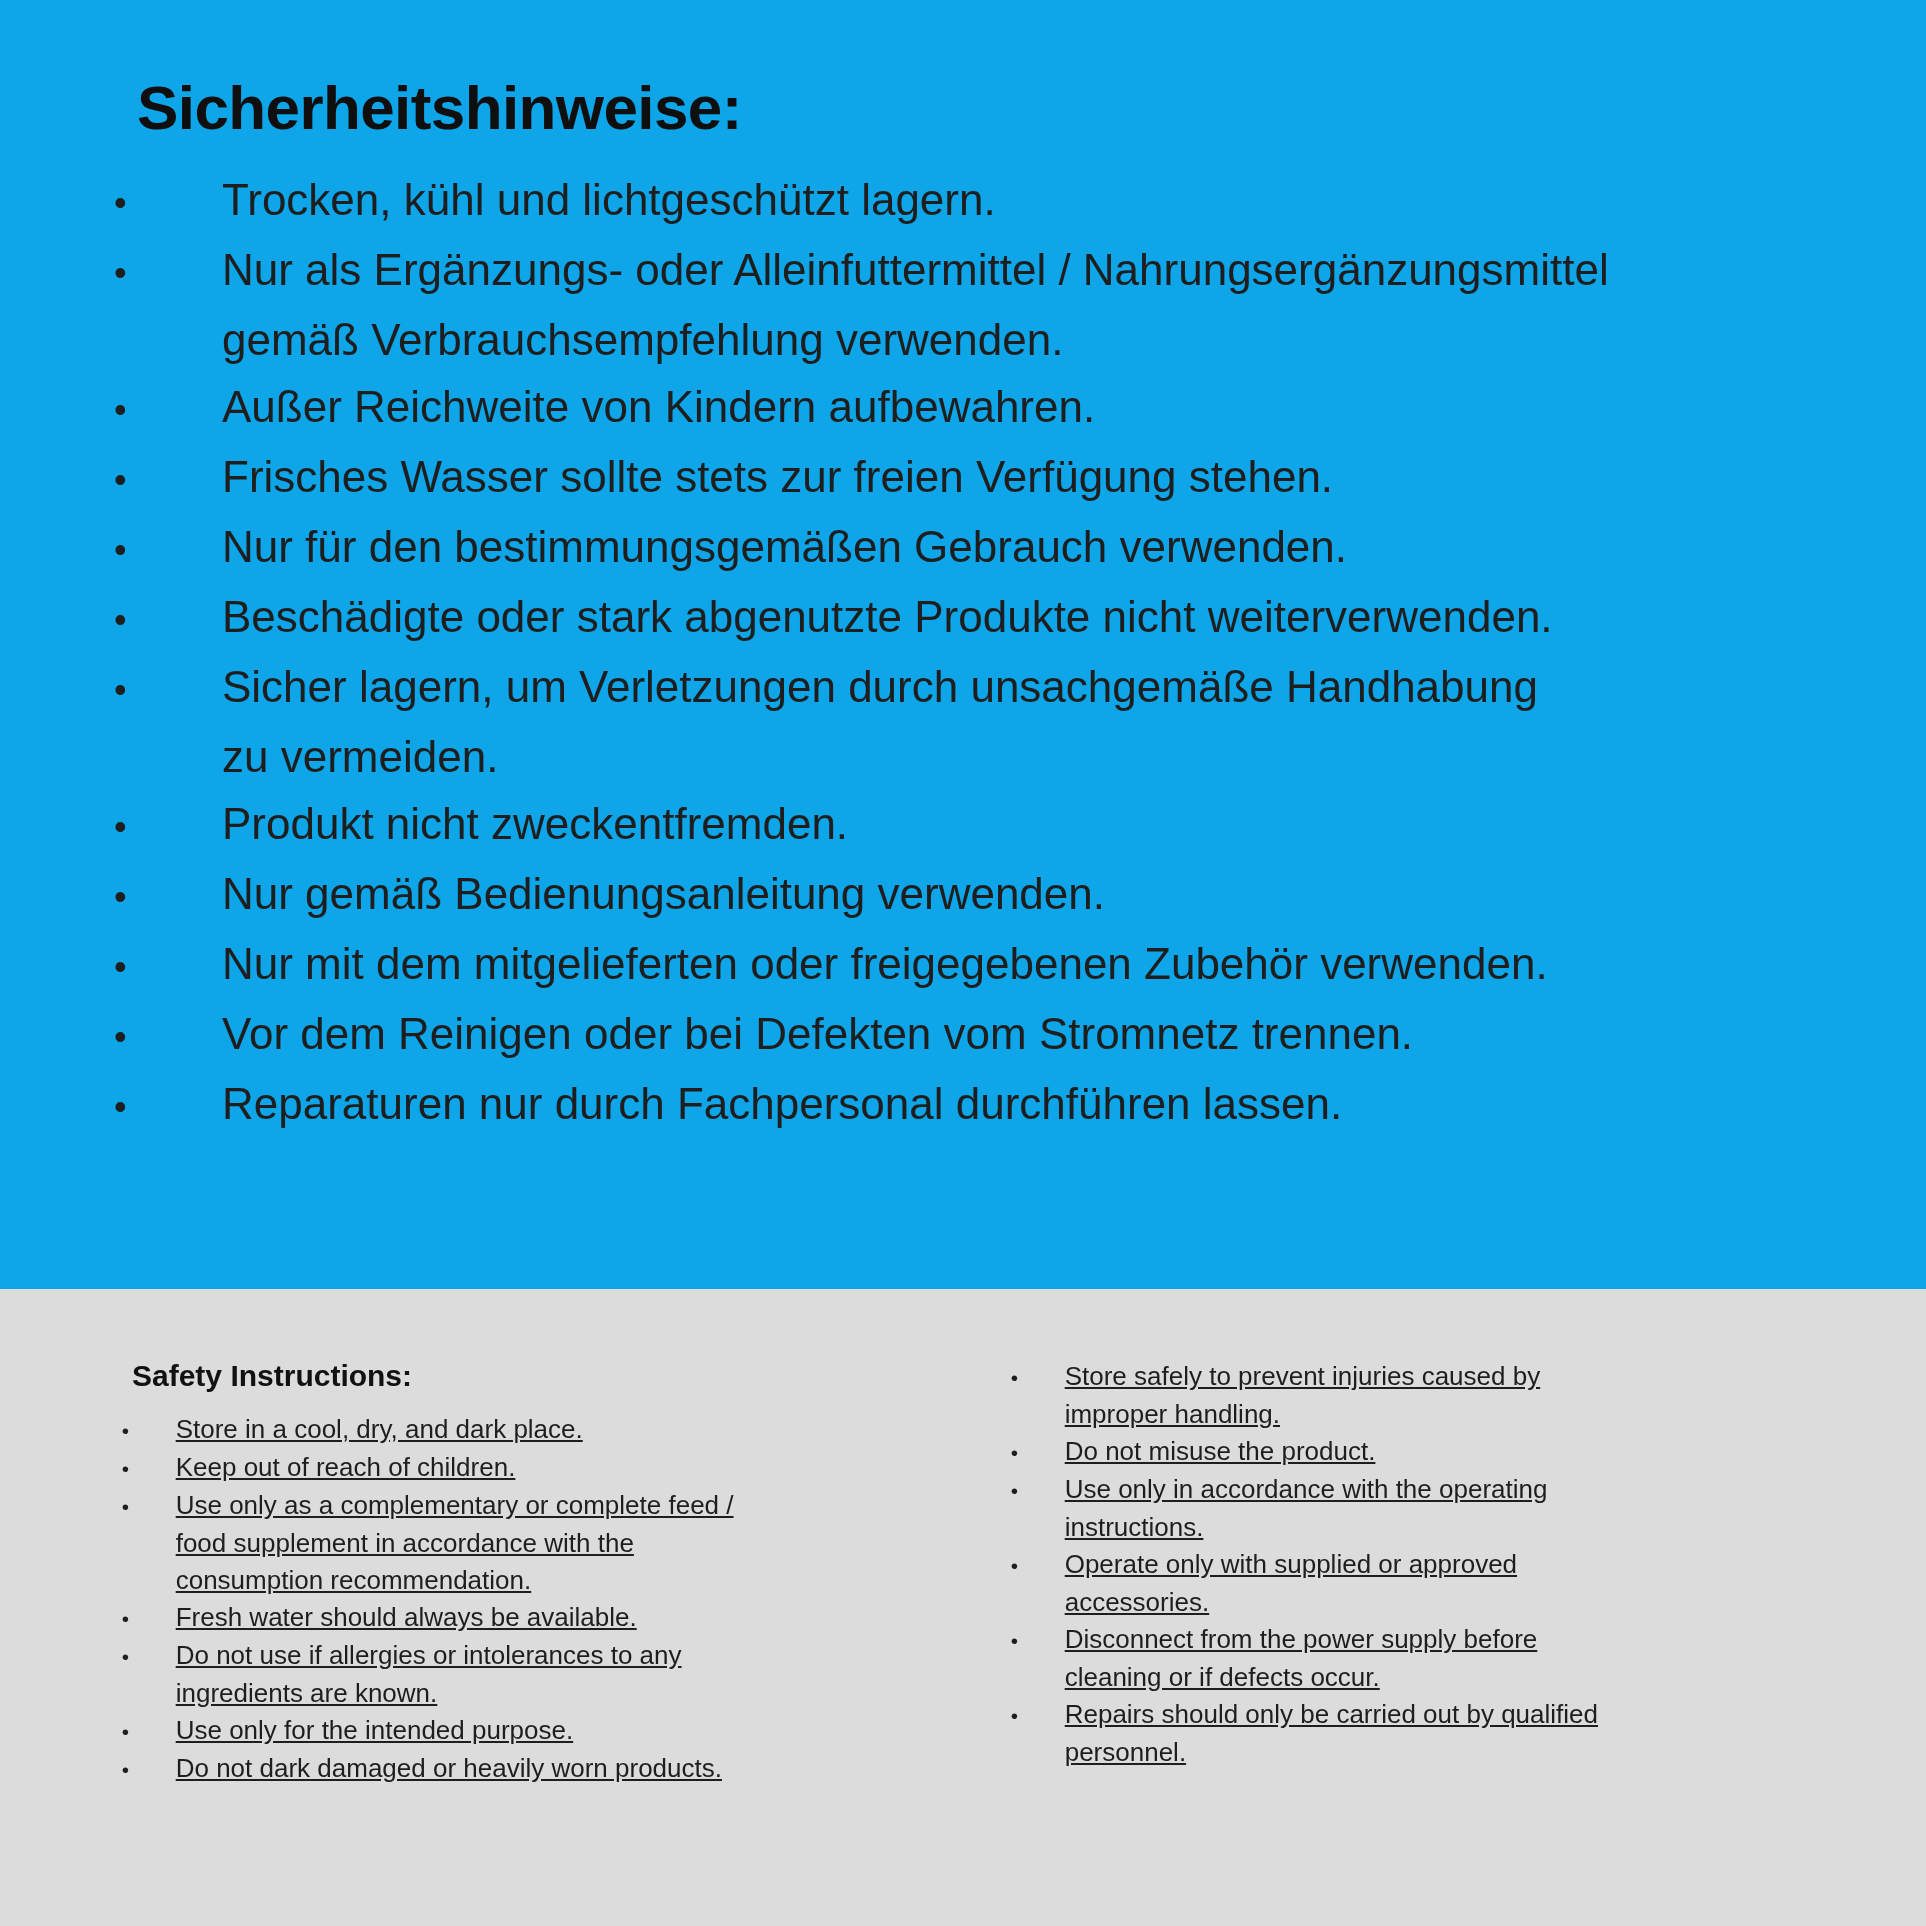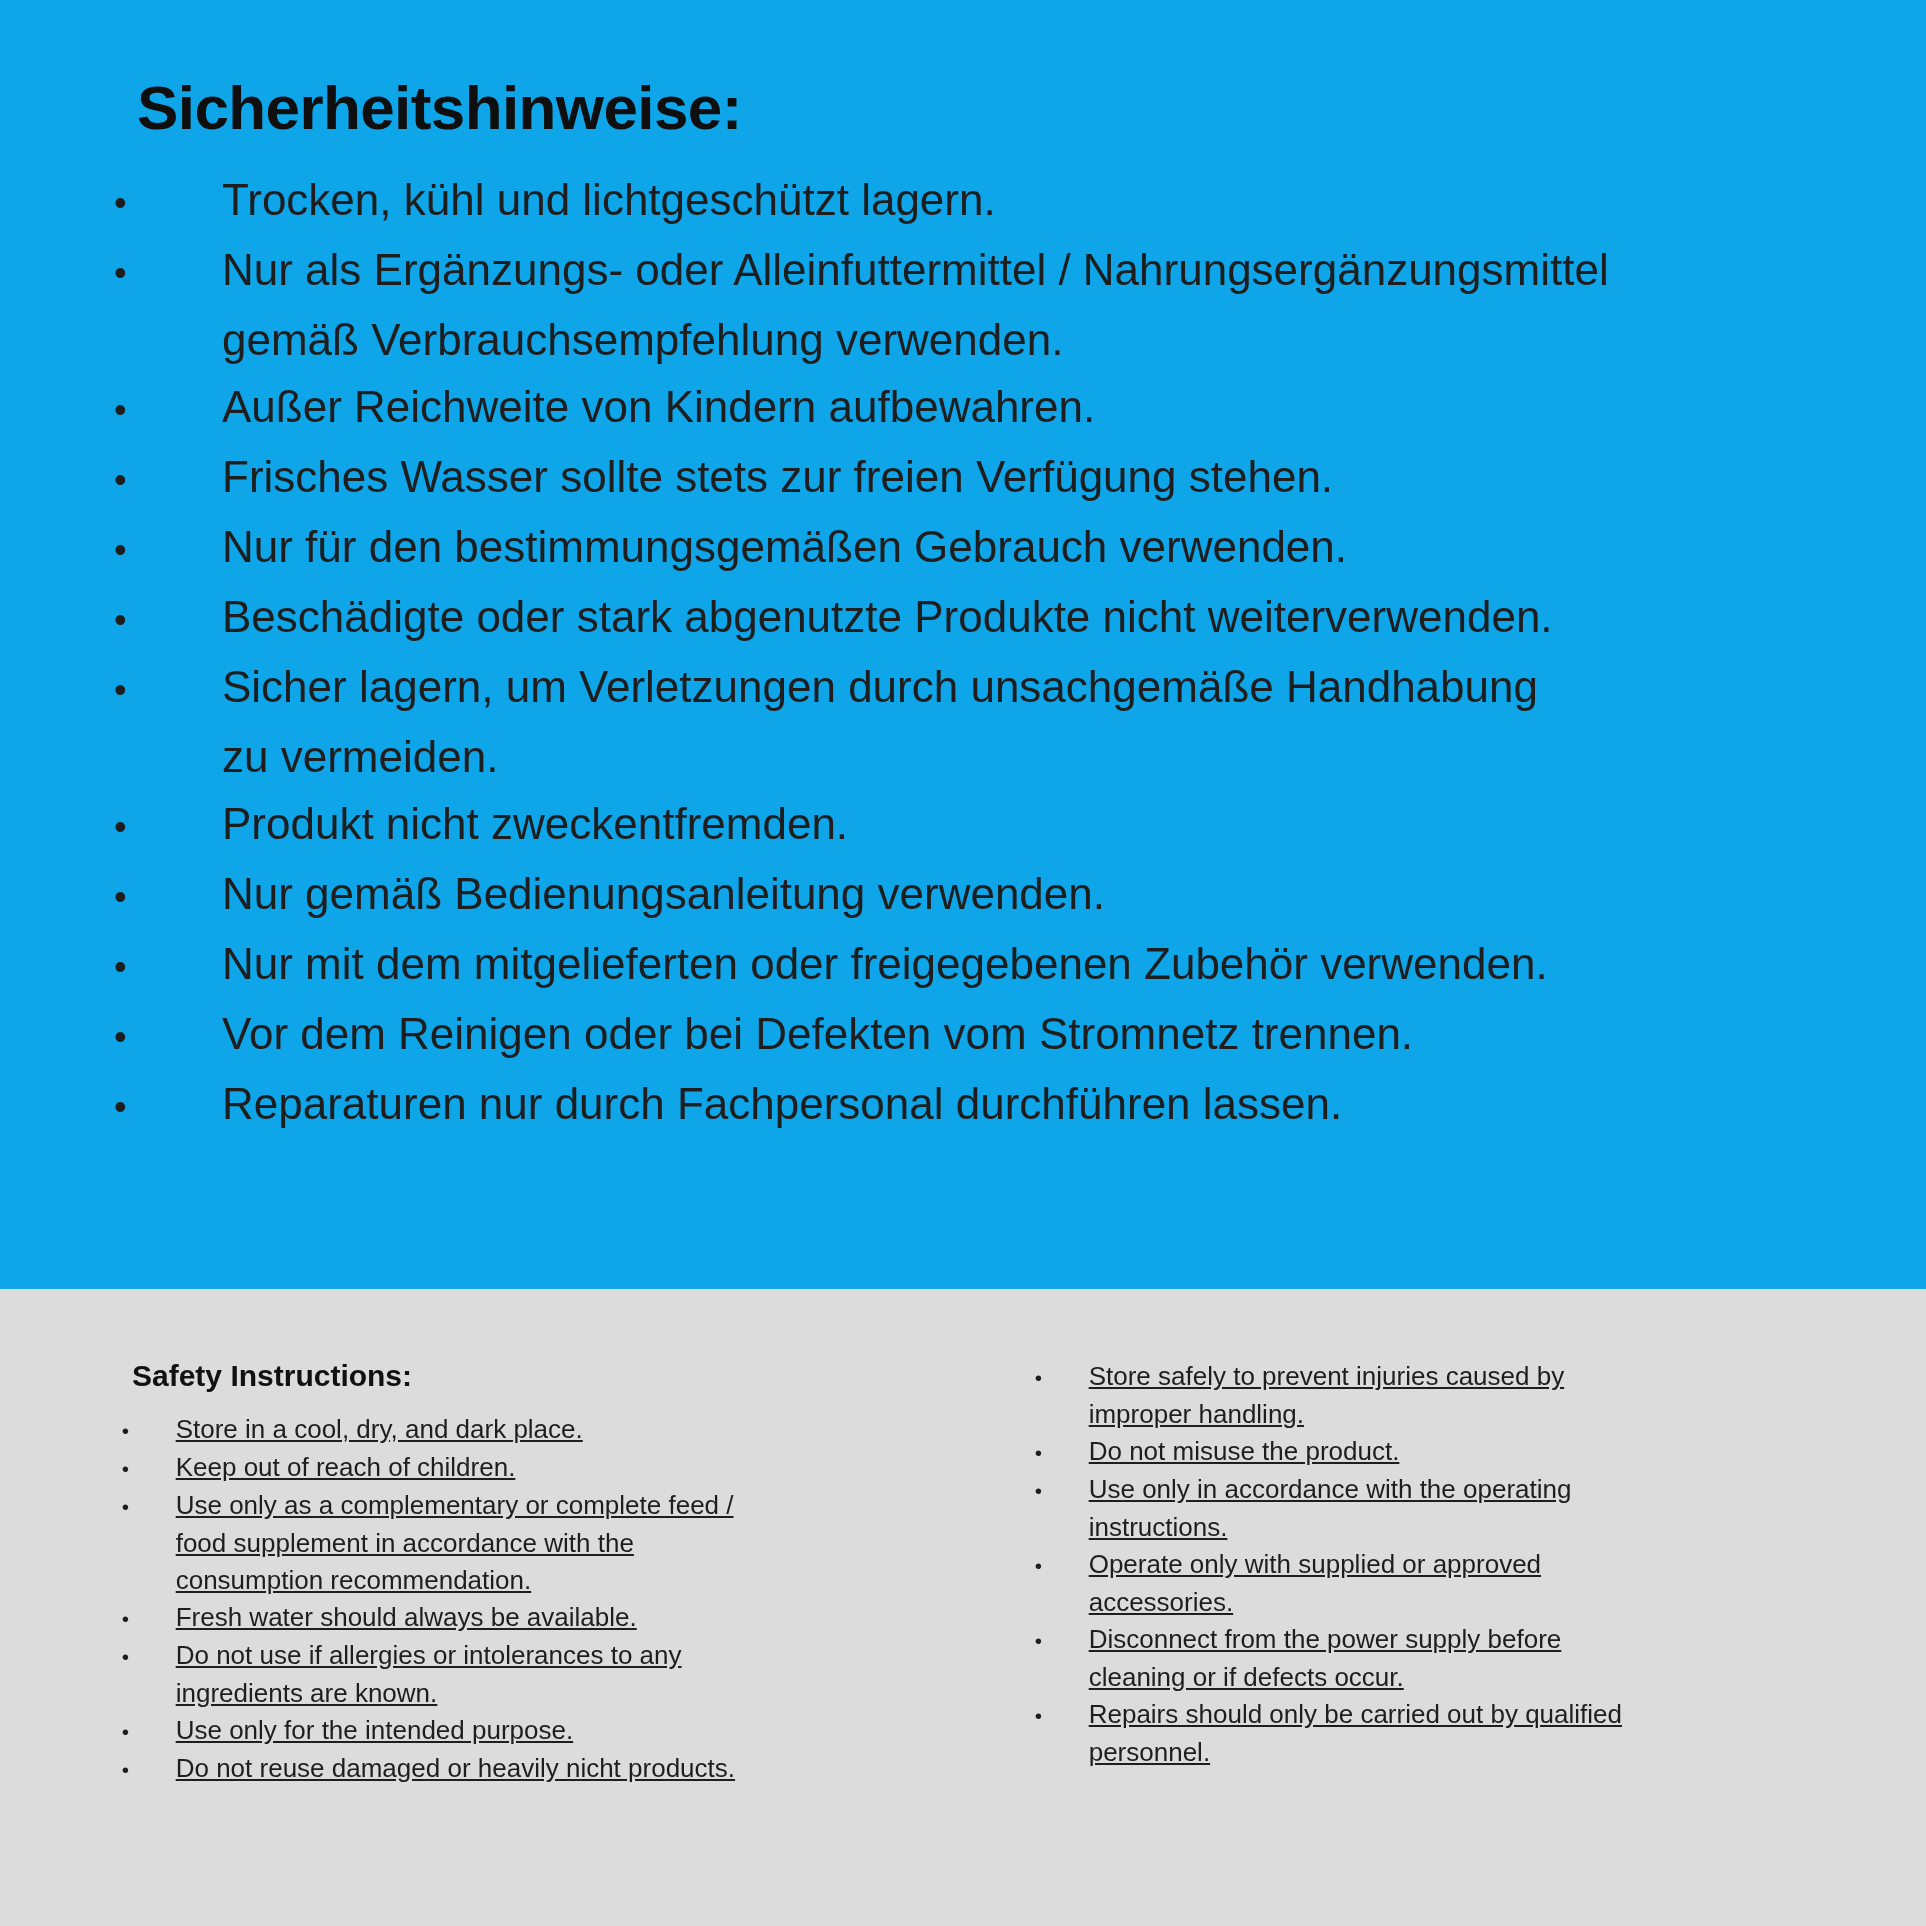--- a/index.html
+++ b/index.html
@@ -49,21 +49,20 @@
     display: inline-block;
     width: 54px;
     font-size: 0.82em;
   }
   .section-english {
     box-sizing: border-box;
     flex: 1;
     background: #dcdcdc;
     padding: 69px 58px 0 132px;
     display: flex;
-    gap: 24px;
   }
   .col-left {
     width: 828px;
     flex: 0 0 auto;
   }
   .col-right {
     width: 847px;
     flex: 0 0 auto;
     margin-left: 61px;
   }
@@ -124,21 +123,21 @@
     <ul class="list-en">
       <li>Store in a cool, dry, and dark place.</li>
       <li>Keep out of reach of children.</li>
       <li>Use only as a complementary or complete feed /
 food supplement in accordance with the
 consumption recommendation.</li>
       <li>Fresh water should always be available.</li>
       <li>Do not use if allergies or intolerances to any
 ingredients are known.</li>
       <li>Use only for the intended purpose.</li>
-      <li>Do not reuse damaged or heavily nicht products.</li>
+      <li>Do not dark damaged or heavily worn products.</li>
     </ul>
   </div>
   <div class="col-right">
     <ul class="list-en">
       <li>Store safely to prevent injuries caused by
 improper handling.</li>
       <li>Do not misuse the product.</li>
       <li>Use only in accordance with the operating
 instructions.</li>
       <li>Operate only with supplied or approved

